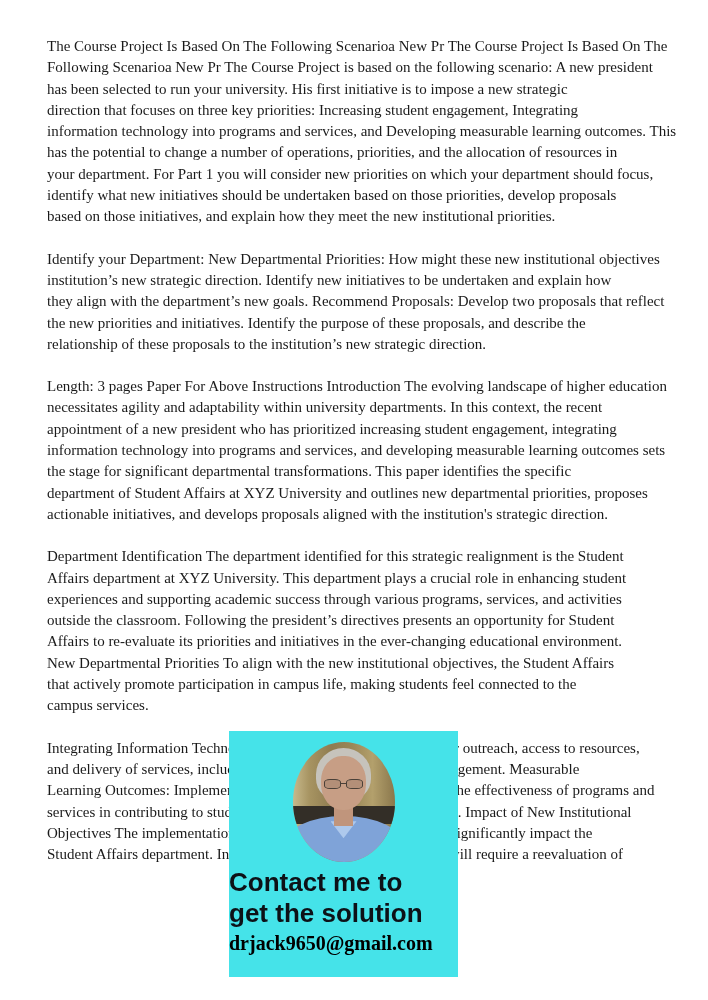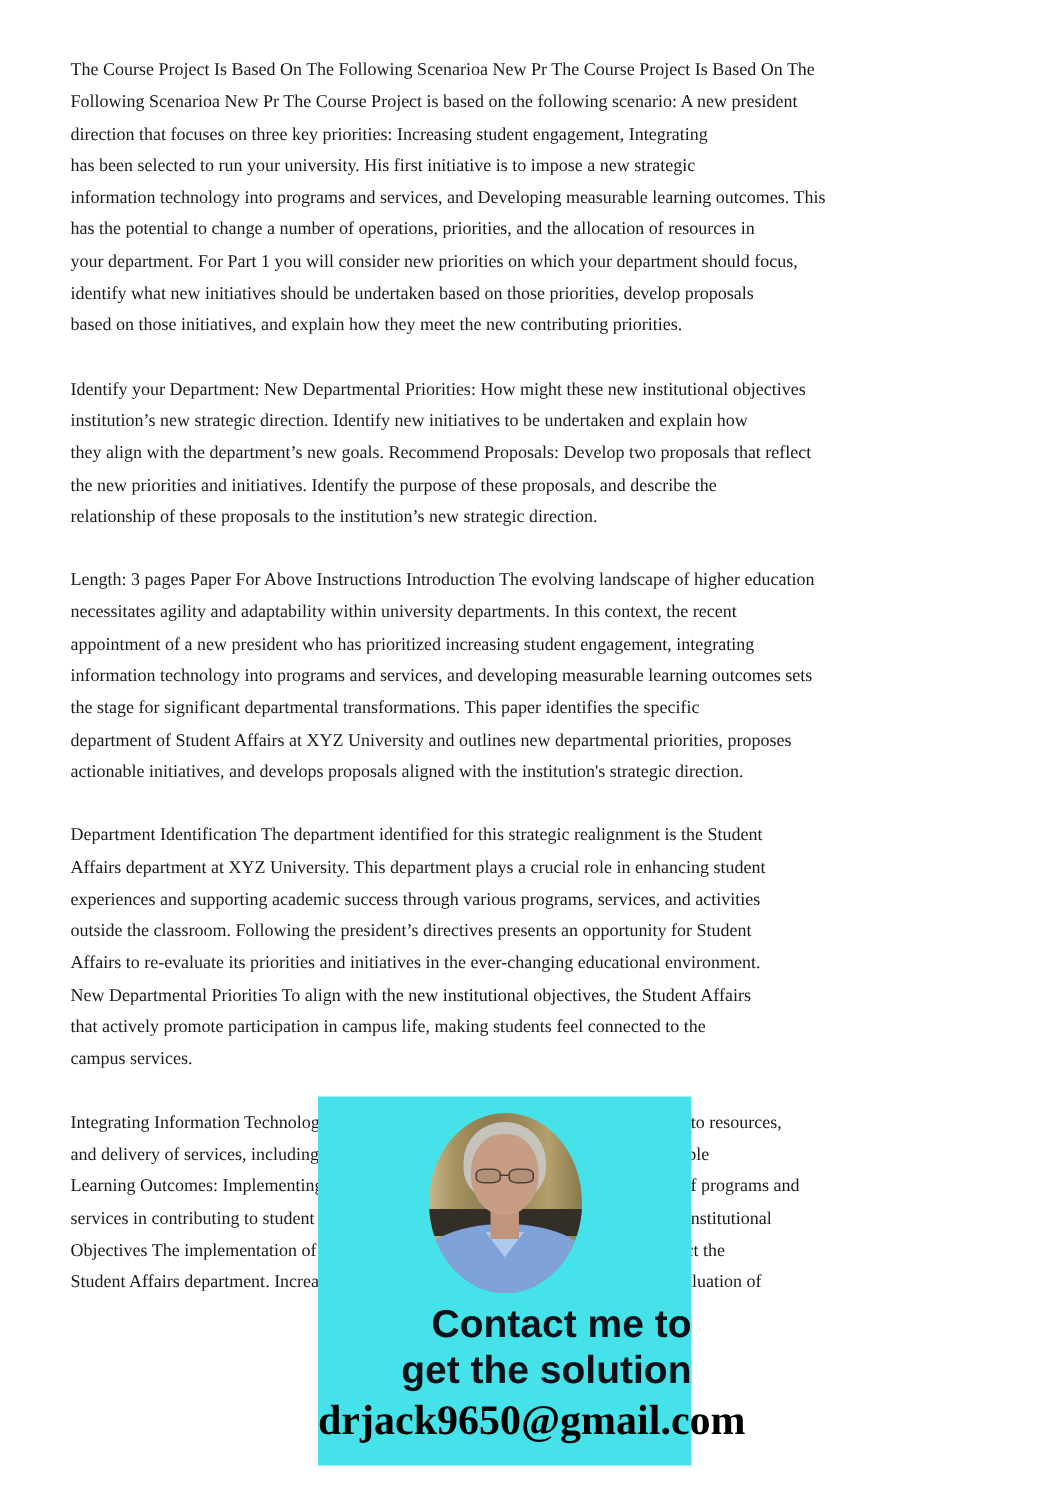--- a/index.html
+++ b/index.html
@@ -9,36 +9,36 @@
     height: 1000px;
     background: #ffffff;
     overflow: hidden;
     font-family: "Liberation Serif", "DejaVu Serif", serif;
   }
   .doc-text {
     position: absolute;
     left: 47px;
     top: 36px;
     width: 618px;
-    font-size: 12px;
+    font-size: 15px;
     line-height: 21.3px;
     color: #1a1a1a;
   }
   .para { margin: 0 0 21px 0; }
   .line { white-space: nowrap; }
 
   
   .overlay {
     position: absolute;
-    left: 212px;
+    left: 229px;
     top: 731px;
-    width: 249px;
+    width: 229px;
     height: 246px;
     background: #45e3e9;
-    text-align: right;
+    text-align: left;
   }
   .photo {
     position: relative;
     width: 102px;
     height: 120px;
     margin: 11px auto 0 auto;
     border-radius: 50%;
     overflow: hidden;
   }
   .ph-bg {
@@ -114,40 +114,40 @@
     font-family: "Liberation Sans", "DejaVu Sans", sans-serif;
     font-weight: 700;
     font-size: 26px;
     line-height: 31px;
     color: #0d1117;
   }
   .email {
     margin-top: 3px;
     font-family: "Liberation Serif", "DejaVu Serif", serif;
     font-weight: 700;
-    font-size: 28px;
+    font-size: 20px;
     color: #000000;
   }
 </style>
 </head>
 <body>
 
 <div class="page">
 
   <div class="doc-text" style="color: rgb(26, 26, 26);">
       <div class="para">
         <div class="line">The Course Project Is Based On The Following Scenarioa New Pr The Course Project Is Based On The</div>
         <div class="line">Following Scenarioa New Pr The Course Project is based on the following scenario: A new president</div>
+        <div class="line">has been selected to run your university. His first initiative is to impose a new strategic</div>
         <div class="line">direction that focuses on three key priorities: Increasing student engagement, Integrating</div>
-        <div class="line">has been selected to run your university. His first initiative is to impose a new strategic</div>
         <div class="line">information technology into programs and services, and Developing measurable learning outcomes. This</div>
         <div class="line">has the potential to change a number of operations, priorities, and the allocation of resources in</div>
         <div class="line">your department. For Part 1 you will consider new priorities on which your department should focus,</div>
         <div class="line">identify what new initiatives should be undertaken based on those priorities, develop proposals</div>
-        <div class="line">based on those initiatives, and explain how they meet the new contributing priorities.</div>
+        <div class="line">based on those initiatives, and explain how they meet the new institutional priorities.</div>
       </div>
       <div class="para">
         <div class="line">Identify your Department: New Departmental Priorities: How might these new institutional objectives</div>
         <div class="line">institution’s new strategic direction. Identify new initiatives to be undertaken and explain how</div>
         <div class="line">they align with the department’s new goals. Recommend Proposals: Develop two proposals that reflect</div>
         <div class="line">the new priorities and initiatives. Identify the purpose of these proposals, and describe the</div>
         <div class="line">relationship of these proposals to the institution’s new strategic direction.</div>
       </div>
       <div class="para">
         <div class="line">Length: 3 pages Paper For Above Instructions Introduction The evolving landscape of higher education</div>

